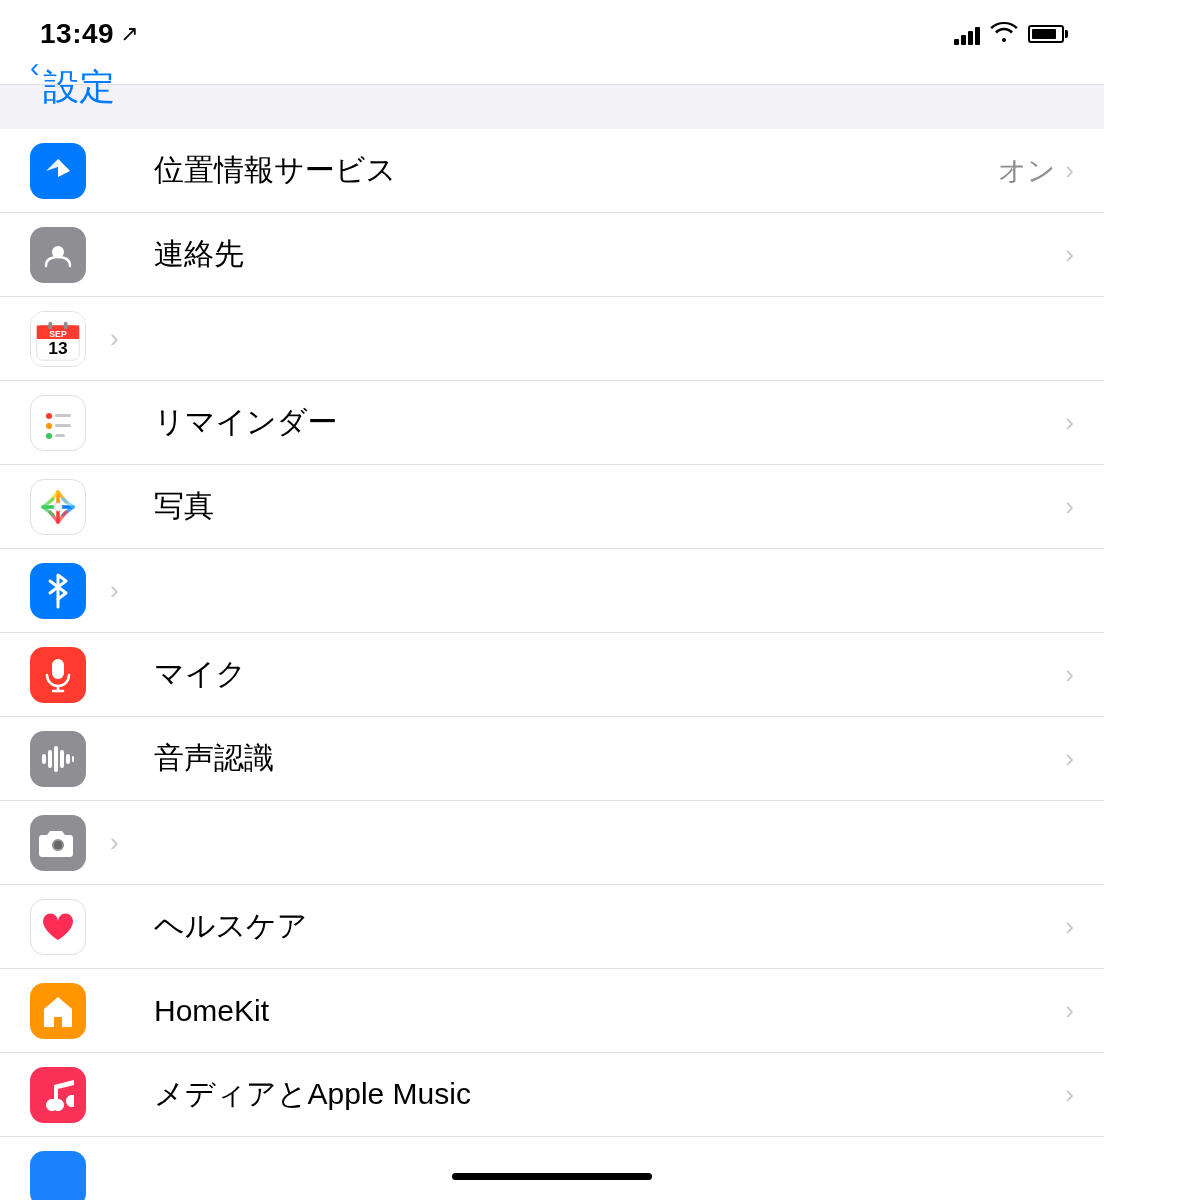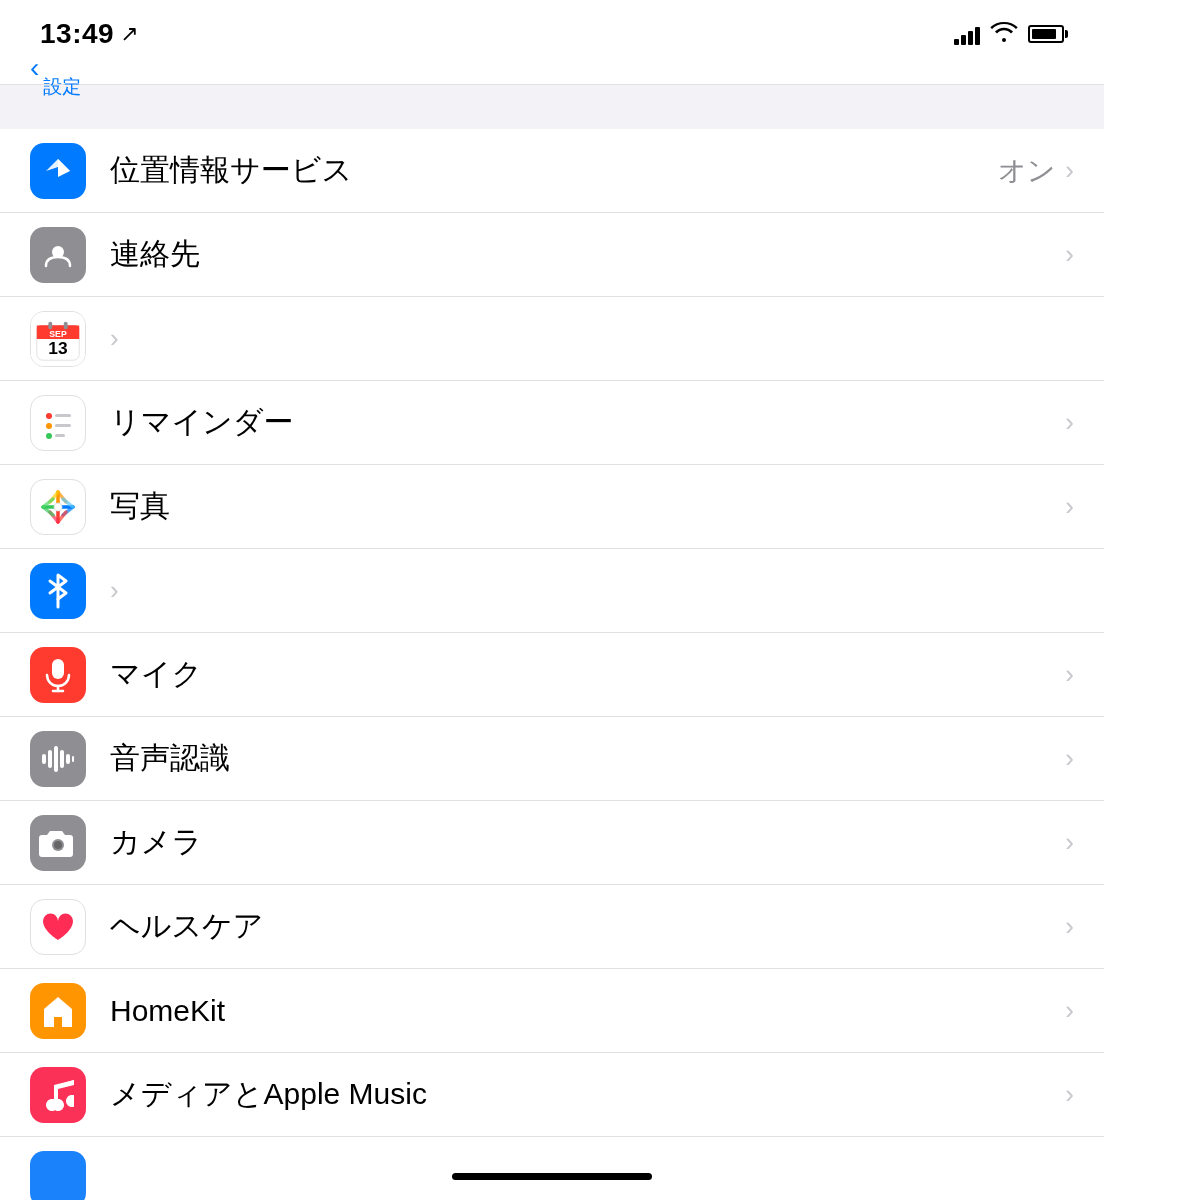--- a/index.html
+++ b/index.html
@@ -92,21 +92,21 @@
       font-size: 28px;
       cursor: pointer;
       gap: 4px;
     }
     .back-chevron {
       font-size: 28px;
       color: #007aff;
     }
     .back-label {
       color: #007aff;
-      font-size: 19px;
+      font-size: 36px;
       margin-top: 38px;
     }
     .page-title {
       font-size: 32px;
       font-weight: 600;
       color: #000;
     }
     
     .section-header {
       background: #f2f2f7;
@@ -135,20 +135,21 @@
       justify-content: center;
       flex-shrink: 0;
       font-size: 28px;
       color: white;
       overflow: hidden;
     }
     .row-label {
       flex: 1;
       font-size: 30px;
       color: #000;
+      margin-left: 44px;
     }
     .row-value {
       color: #8e8e93;
       font-size: 28px;
       margin-right: 10px;
     }
     .row-chevron {
       color: #c7c7cc;
       font-size: 26px;
     }
@@ -337,21 +338,20 @@
     </div>
 
     <div class="settings-row">
       <div class="row-icon" style="background:#8e8e93;border-radius:14px;">
         <svg width="38" height="32" viewBox="0 0 38 32" fill="none">
           <path d="M3 8h5l3-4h12l3 4h5a3 3 0 013 3v16a3 3 0 01-3 3H3a3 3 0 01-3-3V11a3 3 0 013-3z" fill="white"></path>
           <circle cx="19" cy="18" r="6" fill="#8e8e93"></circle>
           <circle cx="19" cy="18" r="4" fill="#666"></circle>
         </svg>
       </div>
-      <span class="row-label">カメラ</span>
       <span class="row-chevron">›</span>
     </div>
 
     <div class="settings-row">
       <div class="row-icon" style="background:#ffffff;border:1px solid #e0e0e0;border-radius:14px;">
         <svg width="36" height="34" viewBox="0 0 36 34" fill="none">
           <path d="M18 30C18 30 3 21 3 11a7 7 0 0115 0 7 7 0 0115 0C33 21 18 30 18 30z" fill="#ff2d55"></path>
         </svg>
       </div>
       <span class="row-label">ヘルスケア</span>

